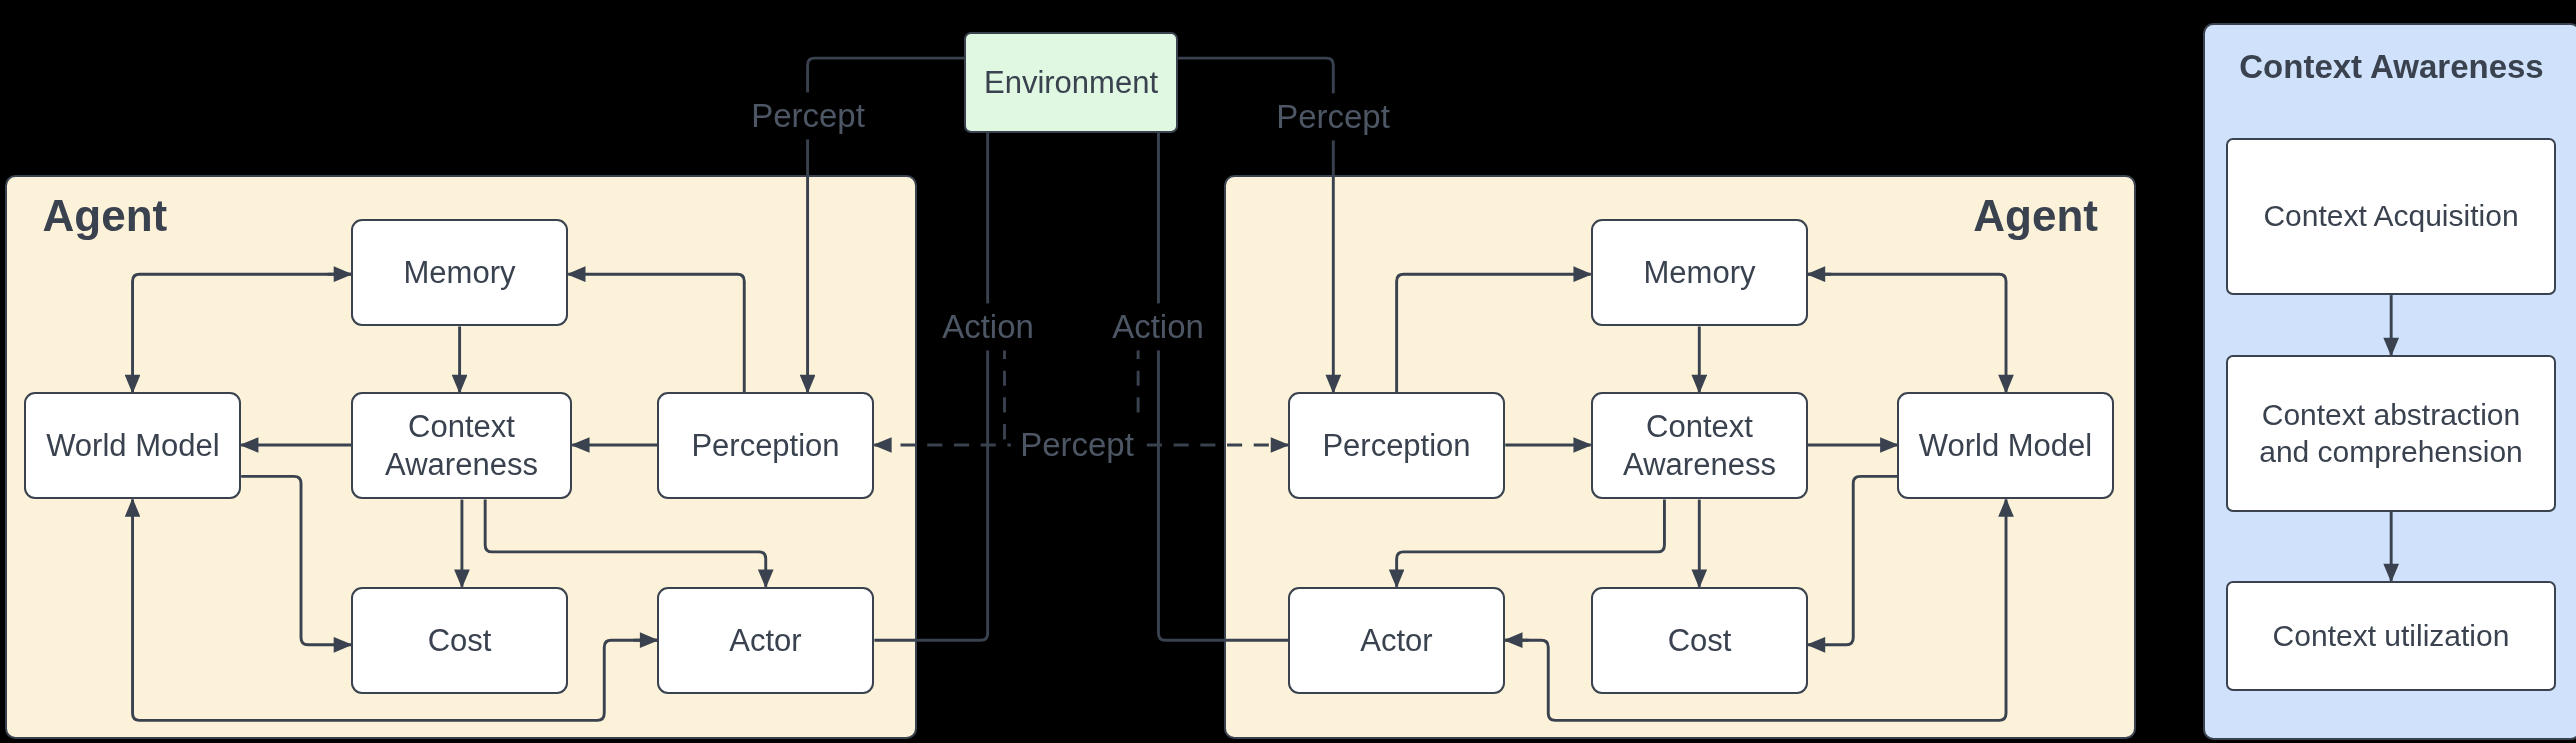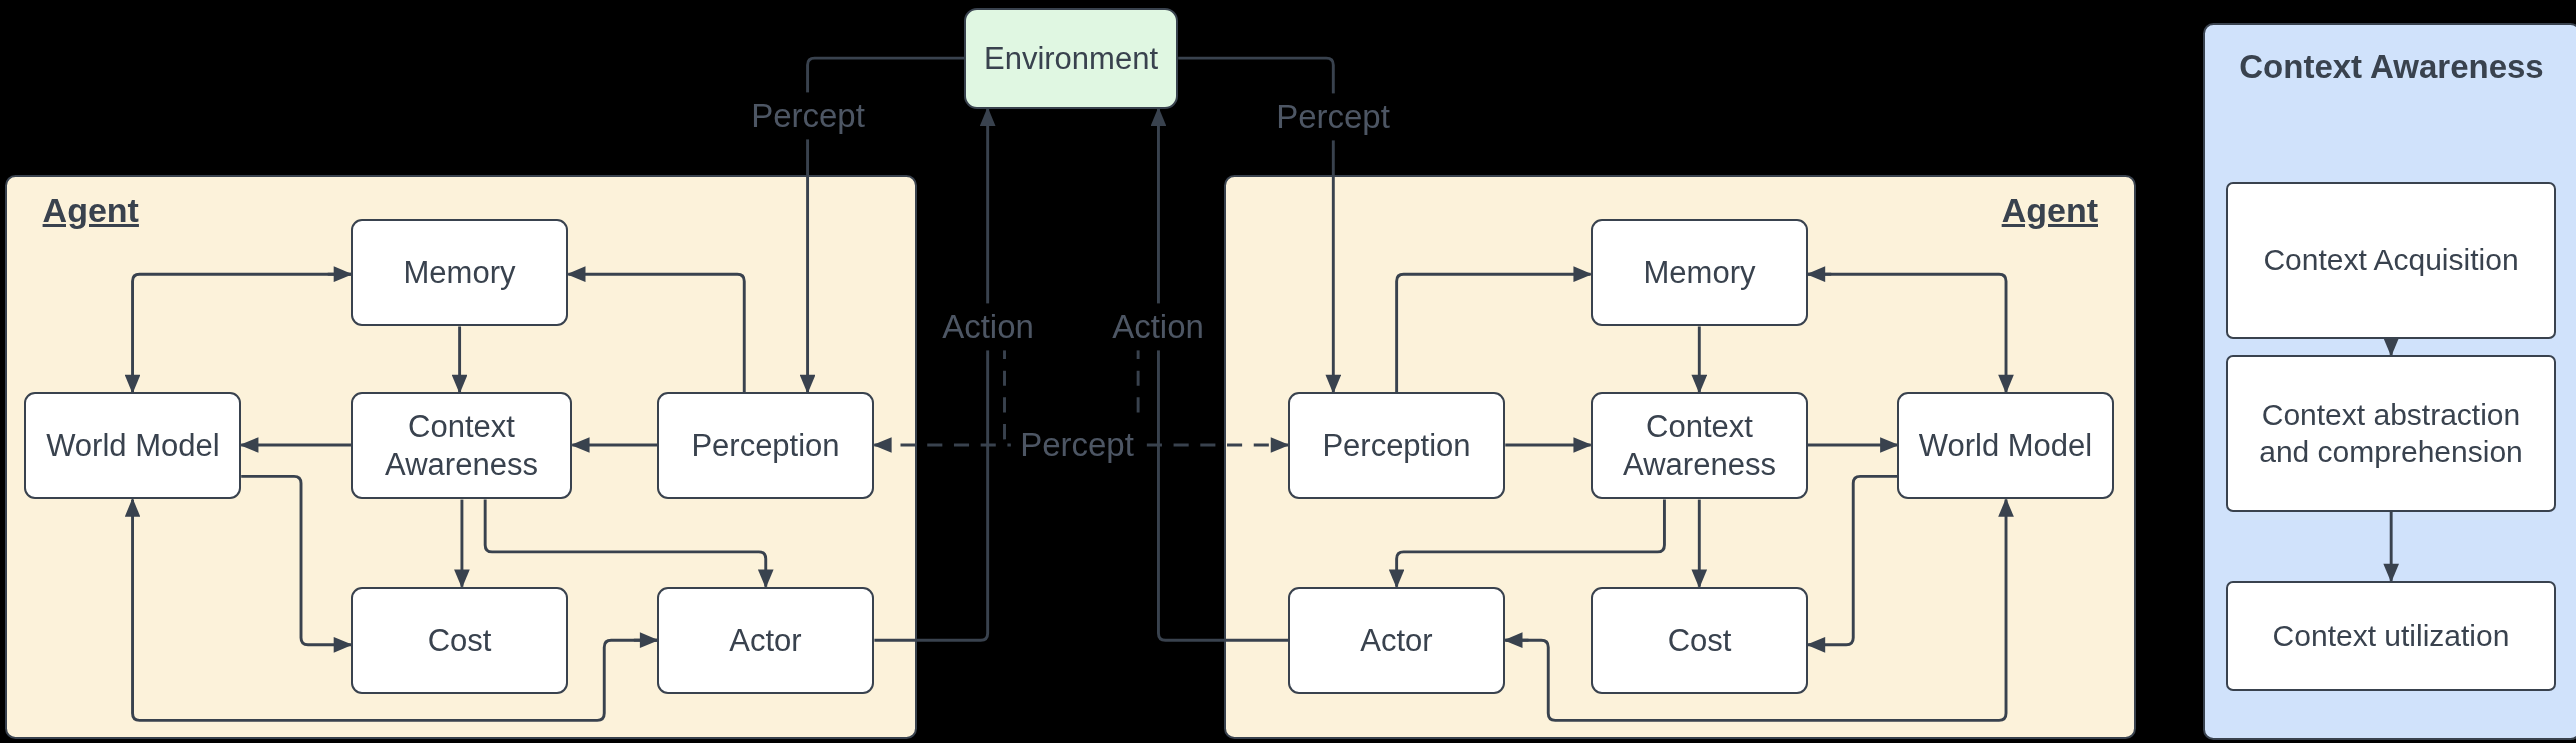--- a/index.html
+++ b/index.html
@@ -11,39 +11,39 @@
     position:relative; width:2576px; height:743px; overflow:hidden;
     background:var(--c-background);
     font-family:"Liberation Sans","DejaVu Sans",sans-serif;
     color:var(--c-stroke);
   }
   .agent{
     position:absolute; background:var(--c-agent_fill);
     border:2.9px solid var(--c-stroke); border-radius:10.5px; box-sizing:border-box; z-index:0;
   }
   .agent-title{
-    position:absolute; top:14px; font-size:34px; font-weight:bold; color:var(--c-stroke);text-decoration:underline;
+    position:absolute; top:14px; font-size:44px; font-weight:bold; color:var(--c-stroke);
   }
   .agent-title.left{left:36px;}
   .agent-title.right{right:36px;}
   .panel{
     position:absolute; background:var(--c-panel_fill);
     border:2.9px solid var(--c-stroke); border-radius:10.5px; box-sizing:border-box; z-index:0;
   }
   .panel-title{
     position:absolute; top:23px; left:0; width:373px; text-align:center;
     font-size:33px; font-weight:bold; color:var(--c-stroke);
   }
   .node{
     position:absolute; background:var(--c-node_fill);
     border:2.9px solid var(--c-stroke); border-radius:11px; box-sizing:border-box;
     display:flex; align-items:center; justify-content:center; text-align:center;
     font-size:31px; line-height:1.22; color:var(--c-stroke); z-index:2; padding:0 5.8px;
   }
-  .node.env{background:var(--c-env_fill); border-radius:13px; border-width:2.3px;}
+  .node.env{background:var(--c-env_fill); border-radius:7px; border-width:2.3px;margin-top:24px;}
   .node.step{font-size:30px; border-radius:7px;}
   #wires{position:absolute; left:0; top:0; z-index:1;}
   .edge-label{
     position:absolute; transform:translate(-50%,-50%);
     background:var(--c-background); color:var(--c-label_text);
     font-size:33px; padding:4.6px 9.3px; white-space:nowrap; z-index:3;
   }
 </style>
 </head>
 <body>
@@ -111,21 +111,21 @@
   <div class="node" style="left:351px;  top:587px; width:217px; height:107px;">Cost</div>
   <div class="node" style="left:657px; top:587px; width:217px; height:107px;">Actor</div>
 
   <div class="node" style="left:1591px; top:219px;  width:217px; height:107px;">Memory</div>
   <div class="node" style="left:1288px; top:392px;  width:217px; height:107px;">Perception</div>
   <div class="node" style="left:1591px; top:392px;  width:217px; height:107px;">Context Awareness</div>
   <div class="node" style="left:1897px; top:392px;  width:217px; height:107px;">World Model</div>
   <div class="node" style="left:1288px; top:587px; width:217px; height:107px;">Actor</div>
   <div class="node" style="left:1591px; top:587px; width:217px; height:107px;">Cost</div>
 
-  <div class="node step" style="left:2226px; top:138px;  width:330px; height:157px;margin-top:44px;">Context Acquisition</div>
+  <div class="node step" style="left:2226px; top:138px;  width:330px; height:157px;">Context Acquisition</div>
   <div class="node step" style="left:2226px; top:355px;  width:330px; height:157px;">Context abstraction and comprehension</div>
   <div class="node step" style="left:2226px; top:581px; width:330px; height:110px;">Context utilization</div>
 
   <span class="edge-label" style="left:808px; top:116px;">Percept</span>
   <span class="edge-label" style="left:1333px; top:117px;">Percept</span>
   <span class="edge-label" style="left:988px; top:327px;">Action</span>
   <span class="edge-label" style="left:1158px; top:327px;">Action</span>
   <span class="edge-label" style="left:1077px; top:445px;">Percept</span>
 
 </div>

